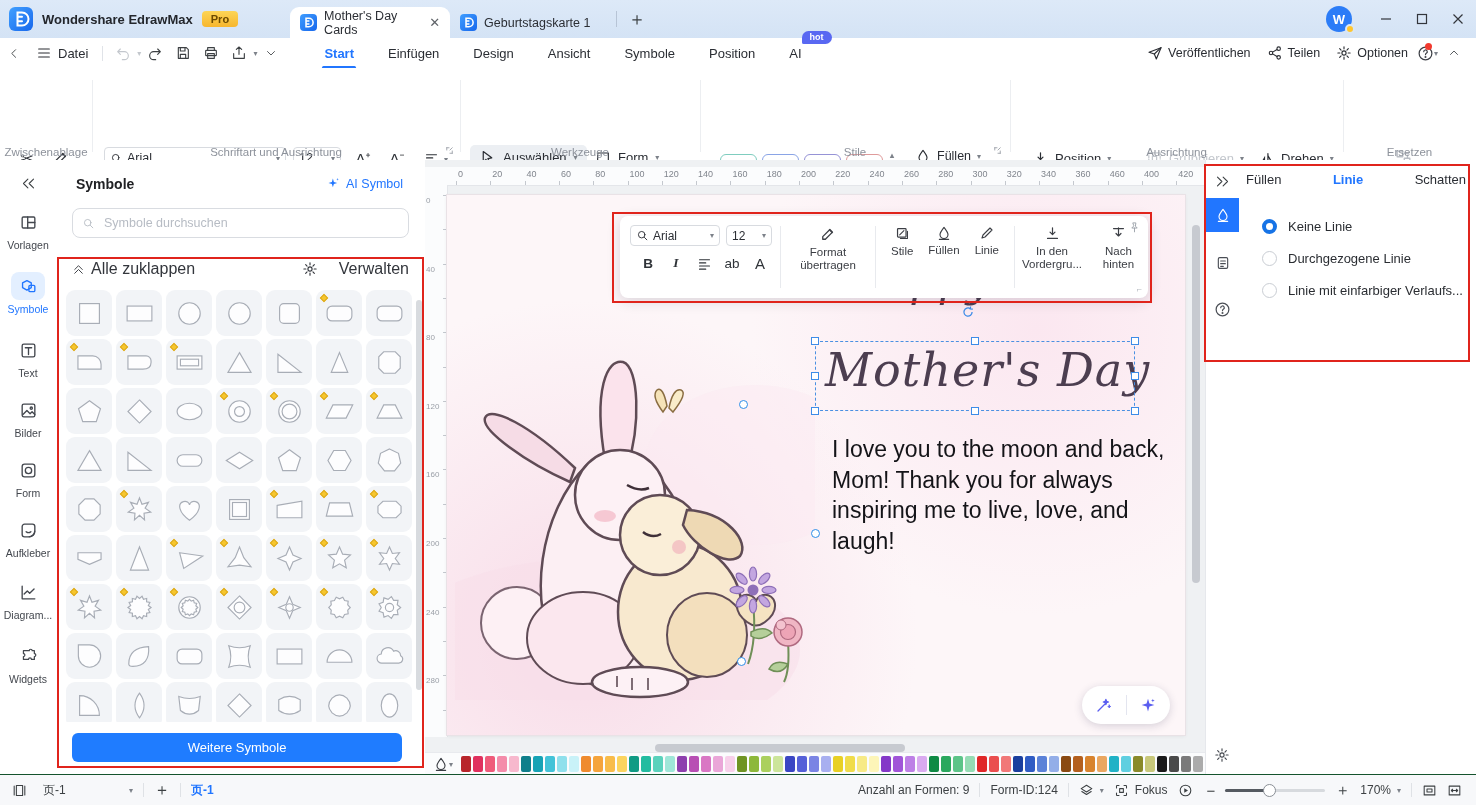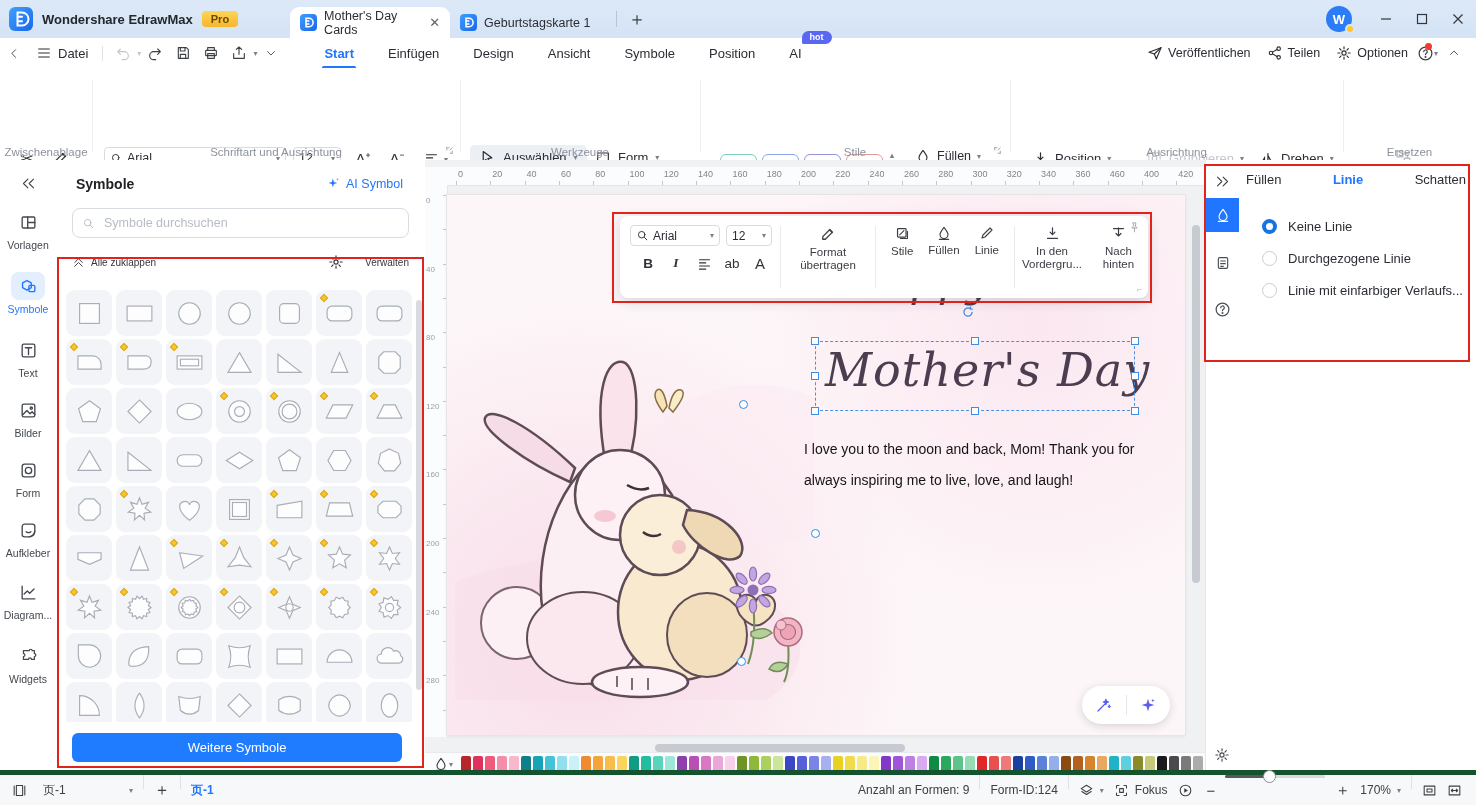--- a/index.html
+++ b/index.html
@@ -59,21 +59,21 @@
   .railitem .rlabel{font-size:10.5px;margin-top:3px;}
   .railitem.active{color:#2176ff;}
   .railitem.active .ricon{background:#e3efff;}
   
   .sympanel{position:absolute;left:56px;top:160px;width:369px;bottom:30px;background:#fff;border-right:1px solid #e6e8ec;}
   .sphead{position:absolute;left:20px;top:16px;font-size:14px;font-weight:700;color:#202124;}
   .aisym{position:absolute;right:22px;top:16px;display:flex;align-items:center;gap:5px;color:#2176ff;font-size:12.5px;}
   .spsearch{position:absolute;left:16px;top:48px;width:337px;height:30px;border:1px solid #d9dce1;border-radius:8px;display:flex;align-items:center;box-sizing:border-box;padding:0 9px;gap:7px;color:#b7bcc4;background:#fff;}
   .spsearch input{border:none;outline:none;font-size:12.5px;flex:1;color:#3b3e44;font-family:inherit;background:transparent;}
   .spsearch input::placeholder{color:#b7bcc4;}
-  .sprow{position:absolute;left:16px;right:16px;top:94px;display:flex;align-items:center;font-size:10px;color:#33363c;}
+  .sprow{position:absolute;left:16px;right:16px;top:100px;display:flex;align-items:center;font-size:16px;color:#33363c;}
   .spcollapse{display:flex;align-items:center;gap:6px;}
   .spmanage{margin-left:auto;display:flex;align-items:center;gap:21px;}
   .shapegrid{position:absolute;left:10px;top:130px;width:346px;height:432px;overflow:hidden;display:grid;grid-template-columns:repeat(7,46px);gap:3px 4px;align-content:start;}
   .tile{width:46px;height:46px;background:#f2f4f7;border-radius:9px;position:relative;display:flex;align-items:center;justify-content:center;}
   .tile svg{width:33px;height:33px;}
   .tile svg *{fill:#fdfdfe;stroke:#a8adb6;stroke-width:1.4;}
   .tile .ydot{position:absolute;left:5px;top:5px;width:6px;height:6px;background:#f6c62d;border:1px solid #dca91c;transform:rotate(45deg);box-sizing:border-box;}
   .spscroll{position:absolute;right:3px;top:140px;width:6px;height:390px;border-radius:3px;background:#d8dbdf;}
   .morebtn{position:absolute;left:16px;bottom:13px;width:330px;height:29px;background:#1f7cff;border:none;border-radius:6px;color:#fff;font-size:13px;display:flex;align-items:center;justify-content:center;font-family:inherit;}
   
@@ -82,21 +82,21 @@
   .htick{position:absolute;top:2px;font-size:9px;color:#80858d;}
   .htickline{position:absolute;bottom:0;width:1px;height:4px;background:#c4c8ce;}
   .vruler{position:absolute;left:0;top:25px;width:22px;bottom:38px;background:#fbfcfd;border-right:1px solid #e4e6ea;overflow:hidden;}
   .vtick{position:absolute;left:1px;font-size:8px;color:#9a9fa7;}
   .vtickline{position:absolute;right:0;height:1px;width:4px;background:#c4c8ce;}
   .rcorner{position:absolute;left:0;top:7px;width:22px;height:18px;background:#fbfcfd;border-right:1px solid #e4e6ea;border-bottom:1px solid #e4e6ea;}
   .page{position:absolute;left:22px;top:35px;width:738px;height:540px;background:radial-gradient(circle at 18% 82%,#f8dce8 0%,rgba(248,220,232,0) 45%),radial-gradient(circle at 80% 25%,#fbe7f0 0%,rgba(251,231,240,0) 40%),#fdf6f8;box-shadow:0 0 0 1px #e9e2e6,0 1px 4px rgba(0,0,0,.08);}
   .happy,.mothers{font-family:"DejaVu Serif",serif;font-style:italic;color:#4c3e50;white-space:nowrap;position:absolute;}
   .happy{left:398px;top:60px;font-size:44px;}
   .mothers{left:378px;top:148px;font-size:46px;letter-spacing:1px;}
-  .cardbody{position:absolute;left:357px;top:239px;width:356px;font-size:14px;line-height:30.5px;color:#141418;}
+  .cardbody{position:absolute;left:385px;top:239px;width:356px;font-size:23px;line-height:30.5px;color:#141418;}
   .selbox{position:absolute;left:368px;top:146px;width:320px;height:70px;border:1.6px dashed #4a90e2;box-sizing:border-box;}
   .h8{position:absolute;width:8px;height:8px;background:#fff;border:1.5px solid #3d8ce8;box-sizing:border-box;}
   .cdot{position:absolute;width:9px;height:9px;border:1.6px solid #2e8ee8;background:#fff;border-radius:50%;box-sizing:border-box;}
   .rothandle{position:absolute;left:514px;top:110px;color:#3d8ce8;}
   .aipill{position:absolute;left:635px;top:491px;width:88px;height:38px;background:#fff;border-radius:19px;box-shadow:0 2px 8px rgba(40,40,80,.18);display:flex;align-items:center;justify-content:space-evenly;color:#5a5ef0;}
   .aipill .pdiv{width:1px;height:20px;background:#e3e5ef;}
   .ftbar{position:absolute;left:195px;top:56px;width:528px;height:82px;background:#fff;border-radius:8px;box-shadow:0 3px 14px rgba(30,30,60,.16);display:flex;z-index:20;}
   .ftsec{position:relative;box-sizing:border-box;padding-top:9px;}
   .ftdiv{width:1px;background:#e8eaee;margin:10px 0;}
   .ftcombo{height:21px;border:1px solid #d8dbe0;border-radius:4px;display:flex;align-items:center;font-size:12px;padding:0 5px;gap:4px;box-sizing:border-box;color:#2a2d33;background:#fff;}
@@ -121,21 +121,21 @@
   .rtool{position:absolute;left:0;width:33px;height:34px;display:flex;align-items:center;justify-content:center;color:#4a4e55;}
   .rtool.active{background:#2176ff;color:#fff;}
   .rptabs{position:absolute;left:40px;top:12px;right:10px;display:flex;justify-content:space-between;font-size:13px;color:#2a2d33;}
   .rptab.active{color:#2176ff;font-weight:700;}
   .rpopts{position:absolute;left:56px;top:50px;right:6px;}
   .rpopt{display:flex;align-items:center;gap:11px;height:32px;font-size:13px;color:#2a2d32;white-space:nowrap;overflow:hidden;}
   .radio{width:15px;height:15px;border-radius:50%;border:1.5px solid #c9cdd3;box-sizing:border-box;flex:none;background:#fff;}
   .radio.sel{border:4.5px solid #1673e6;}
   .rgear{position:absolute;left:8px;bottom:12px;color:#43474e;}
   
-  .statusbar{position:absolute;left:0;right:0;bottom:0;height:30px;background:#f7f8fa;border-top:5px solid #14532d;display:flex;font-size:12px;color:#3c4043;}
+  .statusbar{position:absolute;left:0;right:0;bottom:0;height:30px;background:#f7f8fa;border-top:1px solid #14532d;display:flex;align-items:center;font-size:12px;color:#3c4043;}
   .sbsep{width:1px;height:14px;background:#dfe2e6;margin:0 10px;}
   .sbitem{display:flex;align-items:center;gap:6px;}
   .pagetab{color:#2176ff;font-weight:700;}
   .slider{position:relative;width:100px;height:3px;background:#d7dade;border-radius:2px;margin:0 10px;}
   .slider .fill{position:absolute;left:0;top:0;bottom:0;width:44px;background:#555a61;border-radius:2px;}
   .slider .knob{position:absolute;left:38px;top:-5px;width:13px;height:13px;border-radius:50%;background:#fff;border:1.5px solid #8a8f96;box-sizing:border-box;}
   
   .redbox{position:absolute;border:2px solid #e0241c;box-sizing:border-box;z-index:50;pointer-events:none;}
 </style>
 </head>

